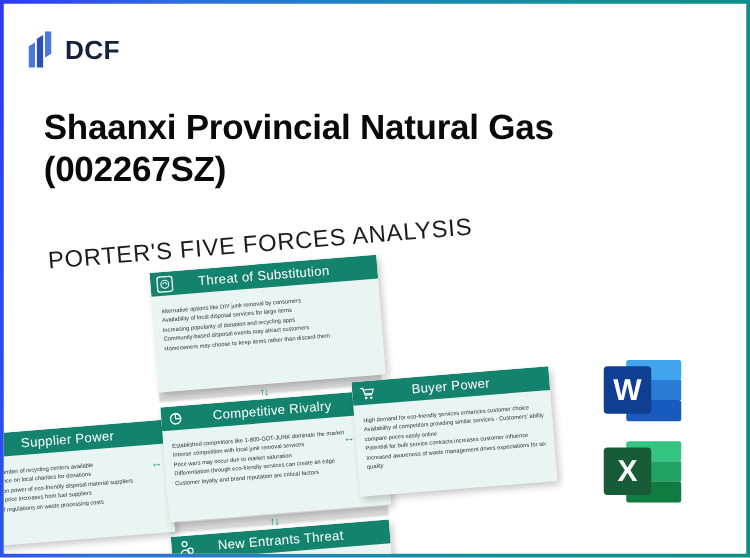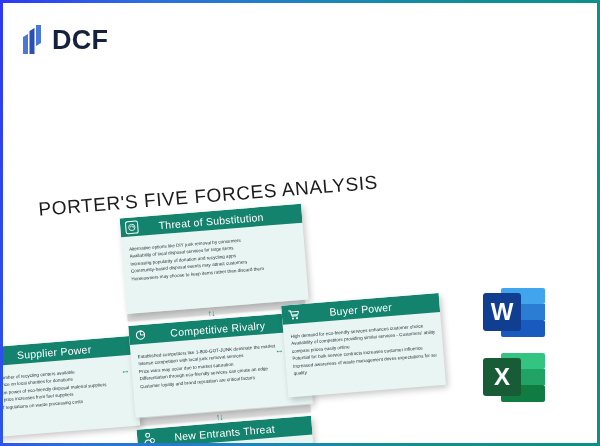--- a/index.html
+++ b/index.html
@@ -35,21 +35,21 @@
     position: absolute;
     left: 18px; top: 22px;
     display: flex;
     align-items: center;
     gap: 7px;
   }
   #brand-mark {
     display: block;
   }
   #brand-text {
-    font-size: 27px;
+    font-size: 21px;
     font-weight: 700;
     letter-spacing: 0.2px;
     color: #16213e;
     line-height: 1;
   }
 
   #doc-title {
     position: absolute;
     left: 32px; top: 82px;
     width: 500px;
@@ -177,20 +177,21 @@
 
     <div id="brand">
       <svg id="brand-mark" width="24" height="30" viewBox="0 0 24 30">
         <polygon points="2,12 7,9 7,29 2,29" fill="#4a78d8"></polygon>
         <polygon points="8.5,6 13.5,3 13.5,29 8.5,29" fill="#2a4fb8"></polygon>
         <polygon points="15,0 20,0 20,18 15,21" fill="#4a78d8"></polygon>
       </svg>
       <span id="brand-text">DCF</span>
     </div>
 
+    <div id="doc-title">Shaanxi Provincial Natural Gas (002267SZ)</div>
 
     <div id="diagram-stage">
       <div id="diagram-rot">
 
         <div id="poster-title">PORTER'S FIVE FORCES ANALYSIS</div>
 
         <div class="rail" id="rail-top"></div>
         <div class="rail" id="rail-bottom"></div>
 
         <div class="force-card" id="card-substitution">

